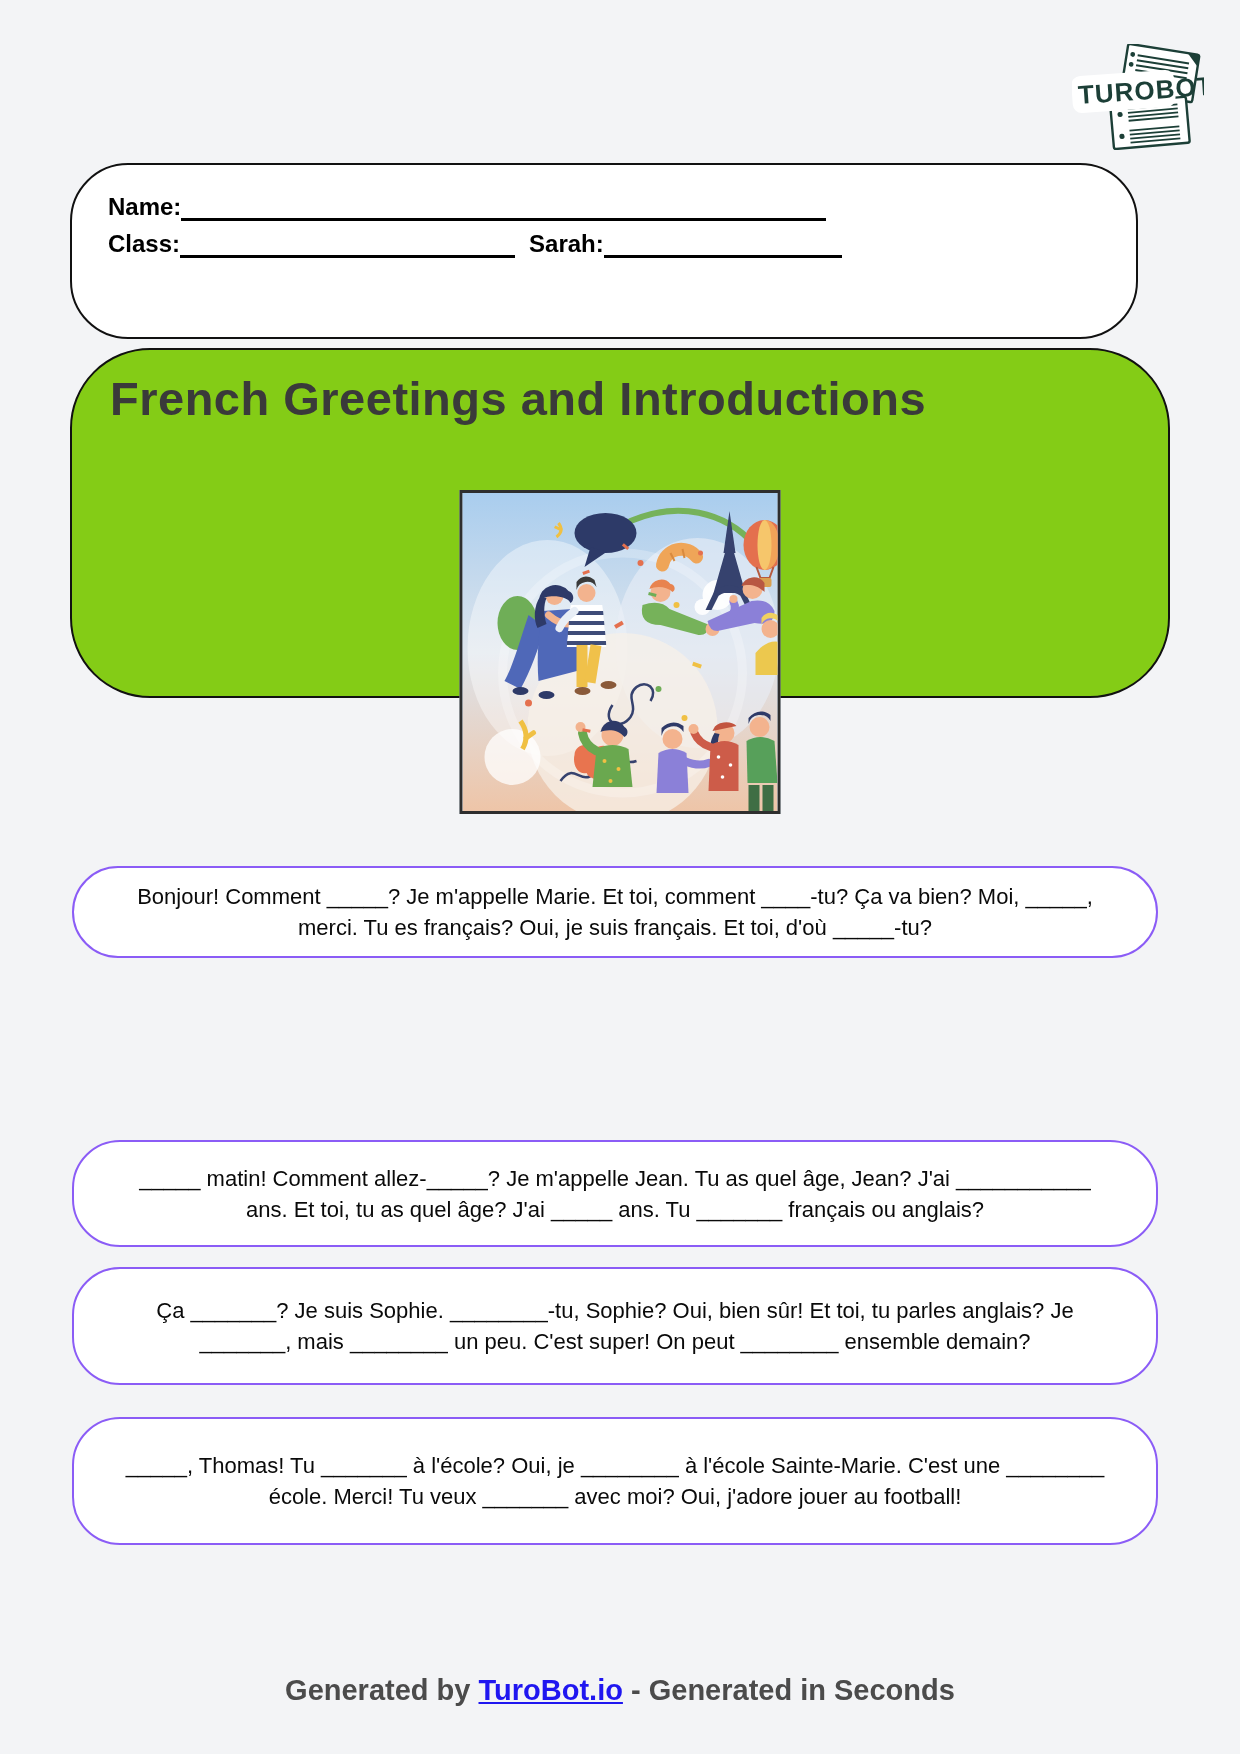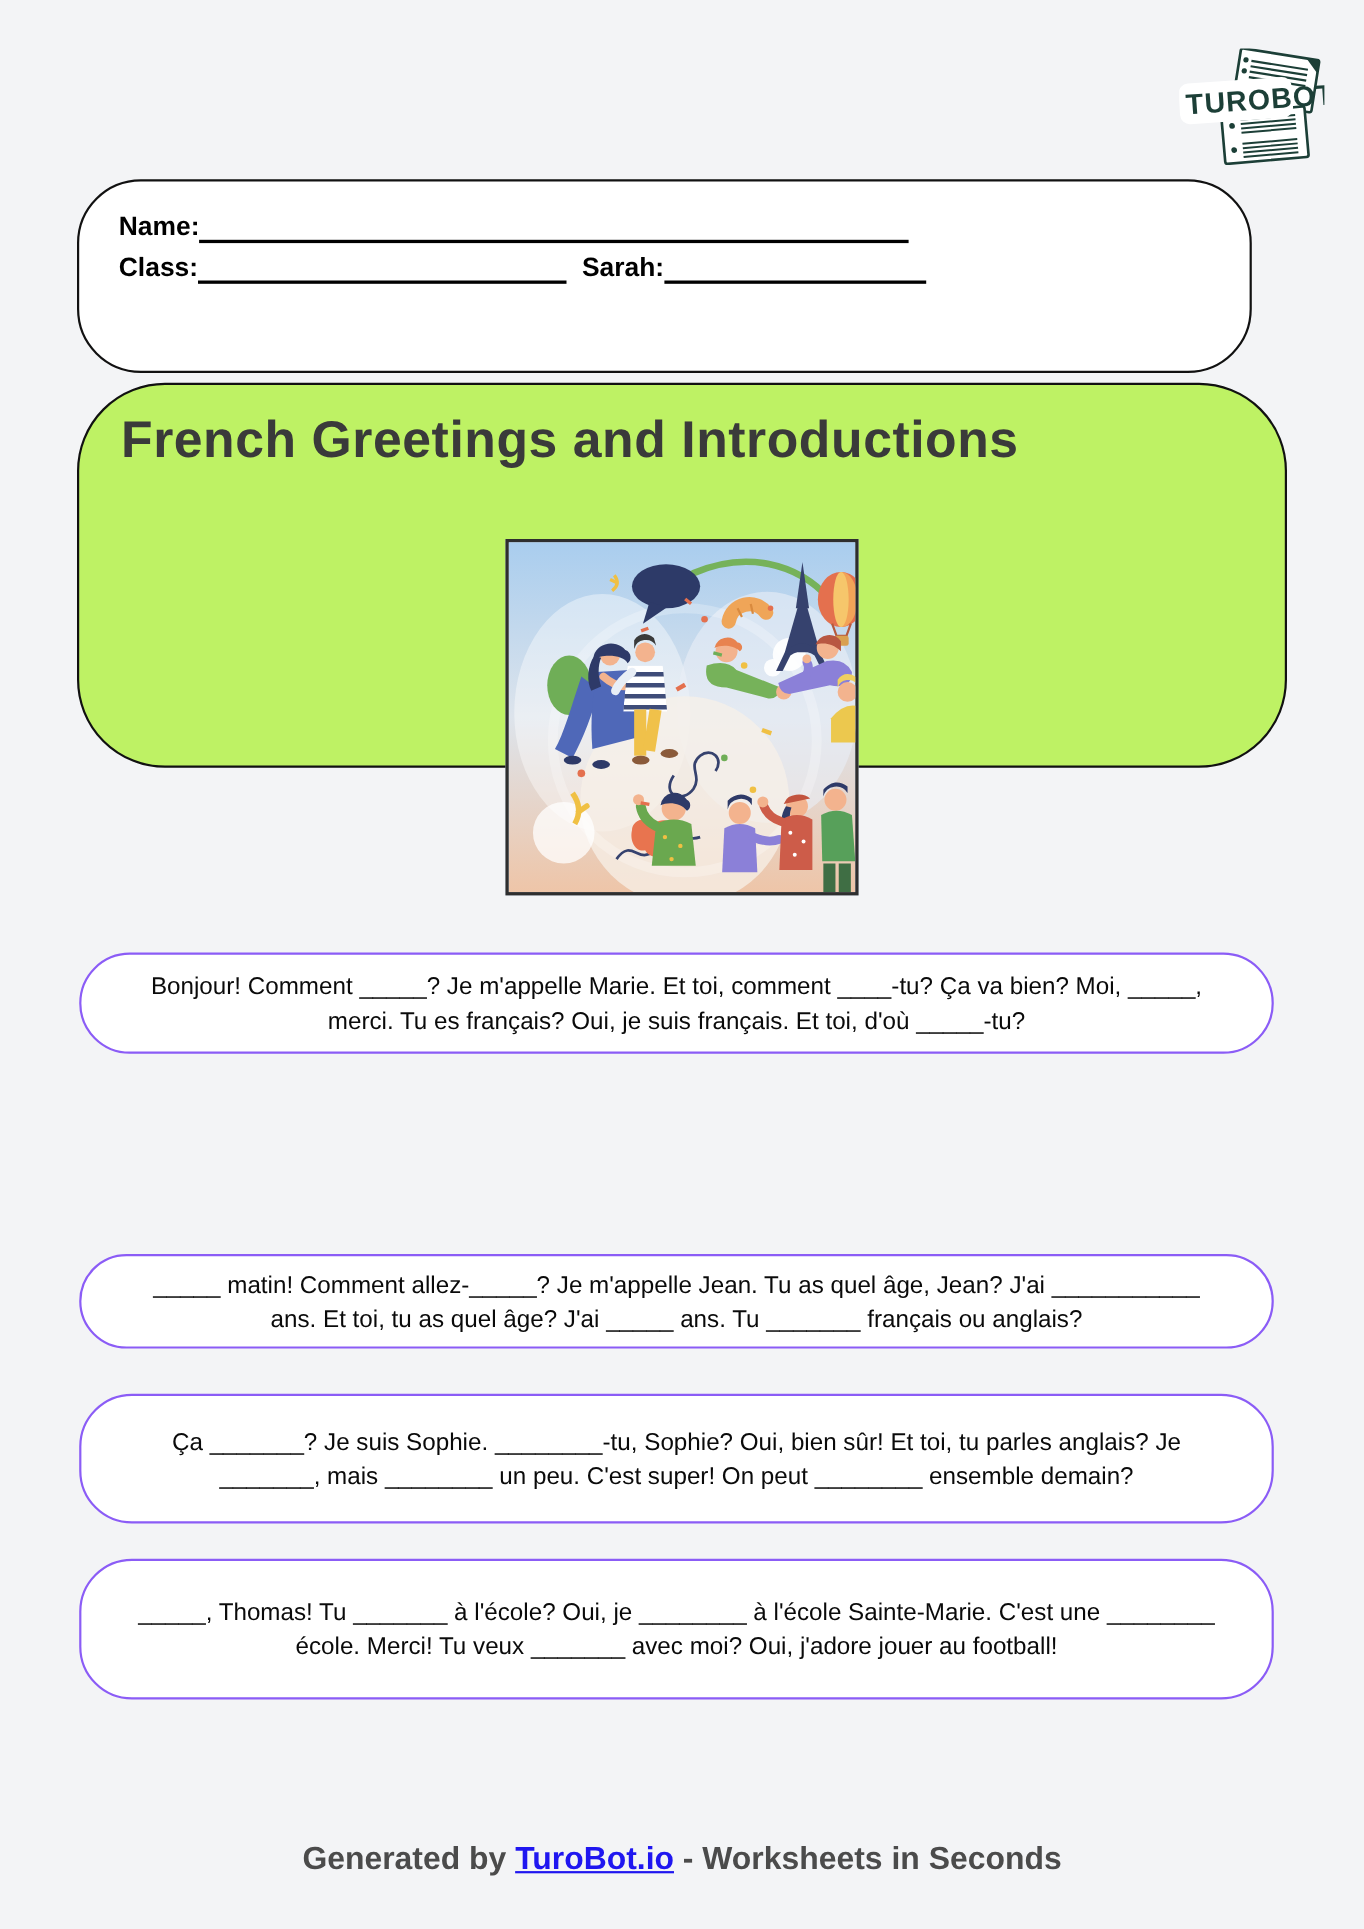--- a/index.html
+++ b/index.html
@@ -15,36 +15,36 @@
             border:2px solid #111;border-radius:58px;box-sizing:border-box;padding:28px 40px 0 36px;}
   .info-row{display:flex;align-items:flex-end;margin-bottom:9px;}
   .info-label{font-weight:bold;font-size:24px;color:#000;line-height:1.15;white-space:pre;}
   .blank{display:inline-block;border-bottom:3px solid #000;height:25px;}
   .name-blank{width:645px;}
   .class-blank{width:335px;}
   .date-label{margin-left:14px;}
   .date-blank{width:238px;}
 
   
-  .title-box{position:absolute;left:70px;top:348px;width:1100px;height:350px;background:#bef264;
+  .title-box{position:absolute;left:70px;top:348px;width:1100px;height:350px;background:#84cc16;
              border:2px solid #111;border-radius:80px;box-sizing:border-box;}
   .title{margin:22px 34px 0 38px;font-size:47px;font-weight:bold;color:#3a3a3a;letter-spacing:.5px;
          line-height:1.15;}
   .hero{position:absolute;left:50%;top:140px;transform:translateX(-50%);width:315px;height:318px;
         border:3px solid #2e2e2e;background:#cfe0f0;}
   .hero svg{display:block;width:100%;height:100%;}
 
   
   .para-box{position:absolute;left:72px;width:1086px;background:#ffffff;border:2px solid #8b5cf6;
             border-radius:48px;box-sizing:border-box;display:flex;align-items:center;
             justify-content:center;padding:8px 44px;}
   .para-box p{margin:0;font-size:22px;line-height:31px;color:#0a0a0a;text-align:center;}
   .para-1{top:866px;height:92px;}
   .para-2{top:988px;height:116px;}
-  .para-3{top:1140px;height:86px;}
+  .para-3{top:1140px;height:107px;}
   .para-4{top:1267px;height:118px;}
   .para-5{top:1417px;height:128px;}
 
   
   .footer{position:absolute;left:0;top:1674px;width:100%;text-align:center;
           font-size:29px;font-weight:bold;color:#4b4b4b;}
   .footer-link{color:#1f16f0;text-decoration:underline;font-weight:bold;}
 </style>
 </head>
 <body>
@@ -264,15 +264,15 @@
   <div class="para-box para-3">
     <p>_____ matin! Comment allez-_____? Je m'appelle Jean. Tu as quel âge, Jean? J'ai ___________ ans. Et toi, tu as quel âge? J'ai _____ ans. Tu _______ français ou anglais?</p>
   </div>
   <div class="para-box para-4">
     <p>Ça _______? Je suis Sophie. ________-tu, Sophie? Oui, bien sûr! Et toi, tu parles anglais? Je _______, mais ________ un peu. C'est super! On peut ________ ensemble demain?</p>
   </div>
   <div class="para-box para-5">
     <p>_____, Thomas! Tu _______ à l'école? Oui, je ________ à l'école Sainte-Marie. C'est une ________ école. Merci! Tu veux _______ avec moi? Oui, j'adore jouer au football!</p>
   </div>
 
-  <div class="footer"><span>Generated by </span><a class="footer-link" href="#">TuroBot.io</a><span> - Worksheets in Seconds</span></div>
+  <div class="footer"><span>Generated by </span><a class="footer-link" href="#">TuroBot.io</a><span> - Generated in Seconds</span></div>
 
 </div>
 
 </body></html>

